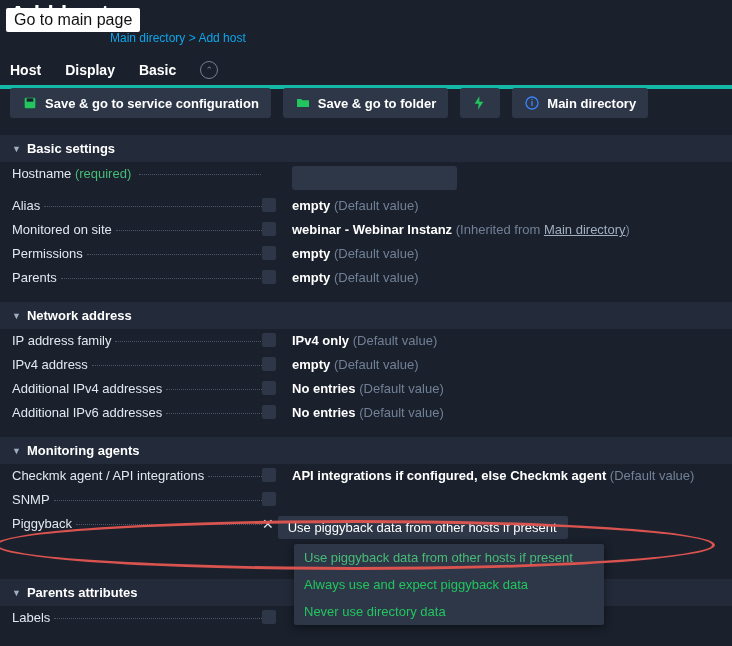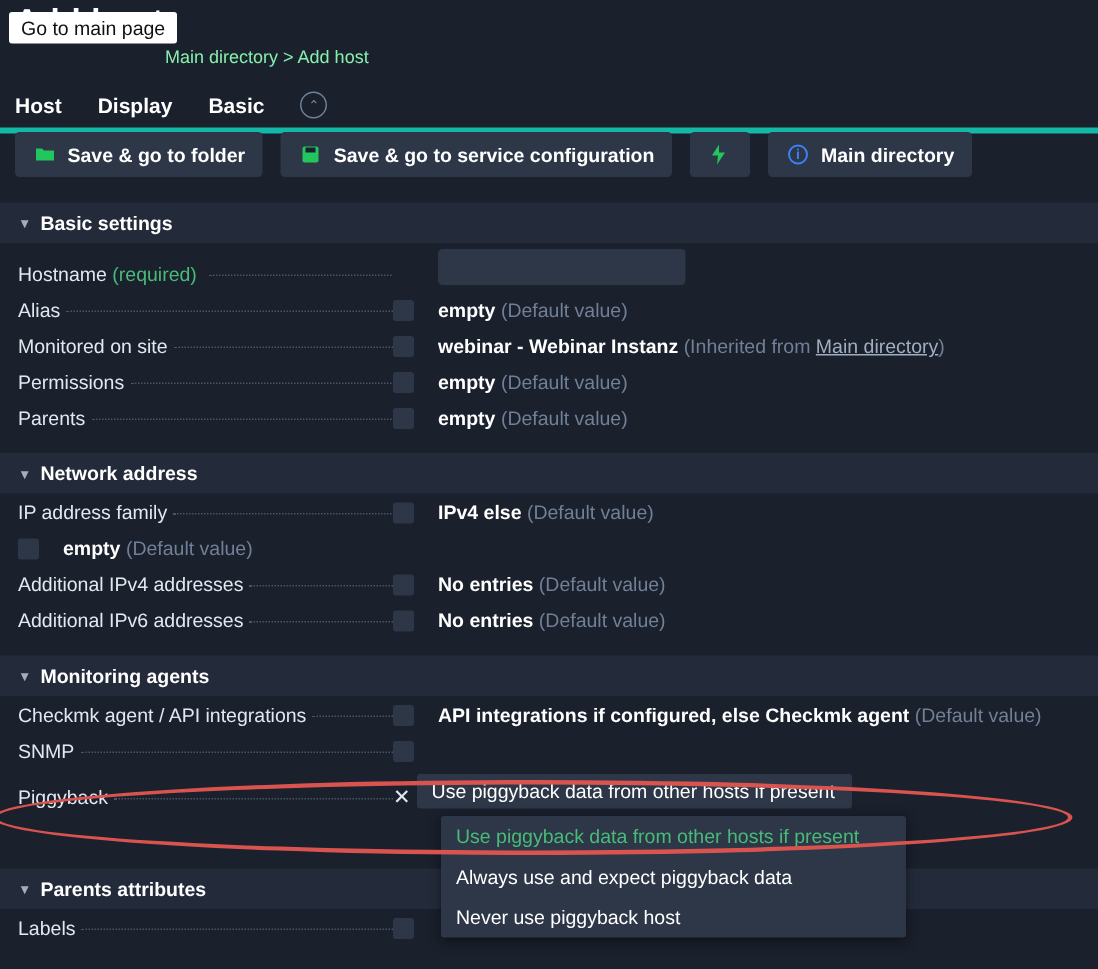--- a/index.html
+++ b/index.html
@@ -13,39 +13,39 @@
     overflow: hidden;
     position: relative;
   }
   .tooltip {
     position: absolute;
     top: 8px;
     left: 6px;
     background: #fff;
     color: #111;
     padding: 3px 8px;
-    font-size: 13px;
+    font-size: 16px;
     z-index: 10;
     border-radius: 2px;
   }
   .pagetitle-partial {
     position: absolute;
     top: 1px;
     left: 10px;
     font-size: 22px;
     font-weight: 600;
     color: #fff;
     letter-spacing: 0.5px;
   }
   .breadcrumb {
     position: absolute;
     top: 31px;
     left: 110px;
     font-size: 12px;
-    color: #86efac;
+    color: #0ea5e9;
   }
   .menubar {
     position: absolute;
     top: 55px;
     left: 0;
     width: 100%;
     padding: 6px 10px;
     display: flex;
     gap: 24px;
     align-items: center;
@@ -91,21 +91,21 @@
     display: flex;
     align-items: center;
     gap: 6px;
     margin-top: 12px;
     cursor: pointer;
   }
   .section-header.first { margin-top: 0; }
   .tri { font-size: 9px; color: #a0aec0; }
   .row {
     display: flex;
-    align-items: flex-end;
+    align-items: flex-start;
     padding: 4px 12px;
     min-height: 24px;
   }
   .row-label {
     width: 250px;
     color: #e2e8f0;
     position: relative;
     white-space: nowrap;
     overflow: hidden;
   }
@@ -136,21 +136,21 @@
   .dropdown-open {
     position: absolute;
     left: 294px;
     top: 409px;
     background: #2d3748;
     width: 310px;
     border-radius: 2px;
     box-shadow: 0 2px 8px rgba(0,0,0,0.5);
     z-index: 5;
   }
-  .dropdown-open .opt { padding: 6px 10px; cursor: pointer; color: #ffffff; }
+  .dropdown-open .opt { padding: 6px 10px; cursor: pointer; color: #22c55e; }
   .dropdown-open .opt.sel { color: #48bb78; }
   .annot {
     position: absolute;
     border: 3px solid #d9534f;
     border-radius: 50%;
     pointer-events: none;
     z-index: 20;
   }
 </style>
 </head>
@@ -168,30 +168,30 @@
 <div class="menubar">
   <span class="menubar-item">Host</span>
   <span class="menubar-item">Display</span>
   <span class="menubar-item">Basic</span>
   <span class="menubar-circle">⌃</span>
 </div>
 
 <div class="actionbar">
   <div class="action-btn">
     <svg class="icn" viewBox="0 0 24 24">
-        <path d="M3 6h6l2 2h10v10H3z" fill="#22c55e"></path>
-      </svg>
-    <span>Save &amp; go to folder</span>
-  </div>
-  <div class="action-btn">
-    <svg class="icn" viewBox="0 0 24 24">
         <rect x="4" y="4" width="16" height="16" rx="2" fill="#22c55e"></rect>
         <rect x="7" y="5" width="10" height="5" fill="#1a202c"></rect>
       </svg>
     <span>Save &amp; go to service configuration</span>
+  </div>
+  <div class="action-btn">
+    <svg class="icn" viewBox="0 0 24 24">
+        <path d="M3 6h6l2 2h10v10H3z" fill="#22c55e"></path>
+      </svg>
+    <span>Save &amp; go to folder</span>
   </div>
   <div class="action-btn">
     <svg class="icn" viewBox="0 0 24 24">
         <path d="M11 2L4 13h6l-1 9 8-12h-6z" fill="#22c55e"></path>
       </svg>
   </div>
   <div class="action-btn">
     <svg class="icn" viewBox="0 0 24 24">
         <circle cx="12" cy="12" r="9" fill="none" stroke="#3b82f6" stroke-width="2"></circle>
         <text x="12" y="17" text-anchor="middle" fill="#3b82f6" font-size="14" font-weight="bold">i</text>
@@ -235,23 +235,24 @@
     <div class="row-val"><b>empty</b> <span class="dim">(Default value)</span></div>
   </div>
 
   <div class="section-header">
     <span class="tri">▼</span>
     <span>Network address</span>
   </div>
   <div class="row">
     <div class="row-label">IP address family</div>
     <div class="chk"></div>
-    <div class="row-val"><b>IPv4 else</b> <span class="dim">(Default value)</span></div>
-  </div>
-  <div class="row">
+    <div class="row-val"><b>IPv4 only</b> <span class="dim">(Default value)</span></div>
+  </div>
+  <div class="row">
+    <div class="row-label">IPv4 address</div>
     <div class="chk"></div>
     <div class="row-val"><b>empty</b> <span class="dim">(Default value)</span></div>
   </div>
   <div class="row">
     <div class="row-label">Additional IPv4 addresses</div>
     <div class="chk"></div>
     <div class="row-val"><b>No entries</b> <span class="dim">(Default value)</span></div>
   </div>
   <div class="row">
     <div class="row-label">Additional IPv6 addresses</div>
@@ -274,21 +275,21 @@
   </div>
   <div class="row">
     <div class="row-label">Piggyback</div>
     <span class="x-icon">✕</span>
     <span class="dropdown-selected">Use piggyback data from other hosts if present</span>
   </div>
 
   <div class="dropdown-open">
     <div class="opt sel">Use piggyback data from other hosts if present</div>
     <div class="opt">Always use and expect piggyback data</div>
-    <div class="opt">Never use piggyback host</div>
+    <div class="opt">Never use directory data</div>
   </div>
 
   <div class="section-header" style="margin-top:36px">
     <span class="tri">▼</span>
     <span>Parents attributes</span>
   </div>
   <div class="row">
     <div class="row-label">Labels</div>
     <div class="chk"></div>
   </div>

